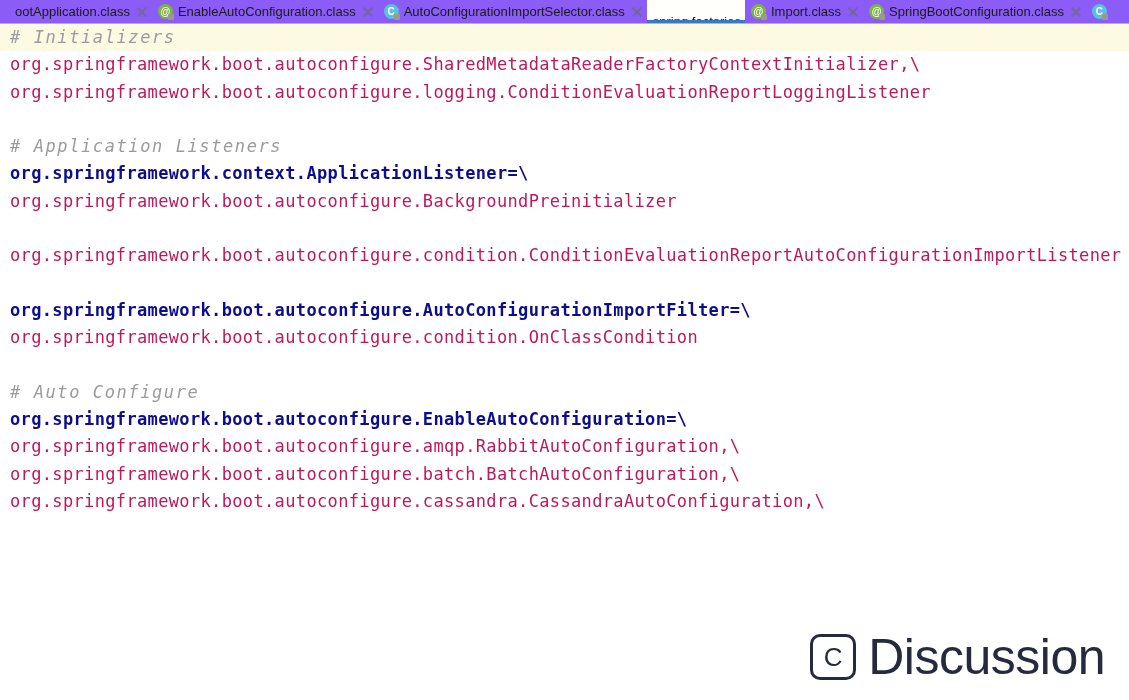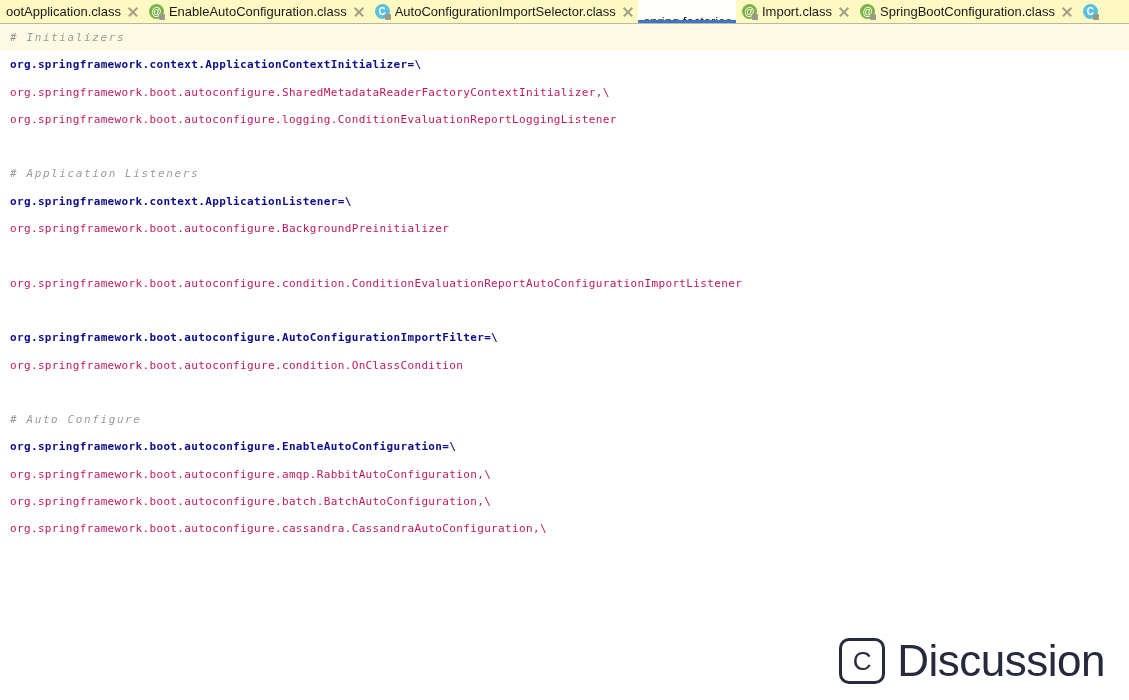--- a/index.html
+++ b/index.html
@@ -14,26 +14,27 @@
     font-family: "Liberation Sans", sans-serif;
     position: relative;
   }
 
   
   #tabbar {
     position: absolute;
     left: 0; top: 0;
     width: 1129px;
     height: 24px;
-    background: #fef9c3;
+    background: #8b5cf6;
     border-bottom: 1px solid #b8b8a8;
     display: flex;
     align-items: stretch;
     overflow: hidden;
     box-sizing: border-box;
+    padding-left: 9px;
   }
   .tab {
     display: flex;
     align-items: center;
     height: 23px;
     padding: 0 4px 0 6px;
     font-size: 13px;
     color: #1a1a1a;
     white-space: nowrap;
     position: relative;
@@ -106,21 +107,21 @@
     left: 0; top: 24px;
     width: 1129px;
     height: 676px;
     background: #ffffff;
     overflow: hidden;
   }
   .code-line {
     height: 27.3px;
     line-height: 27.3px;
     font-family: "DejaVu Sans Mono", monospace;
-    font-size: 11px;
+    font-size: 17px;
     letter-spacing: 0.35px;
     white-space: pre;
     padding-left: 10px;
     box-sizing: border-box;
     position: relative;
   }
   .code-line.blank { color: transparent; }
   .code-line.highlight {
     background: #fcfae2;
   }
@@ -159,21 +160,21 @@
   }
   #watermark .wm-logo {
     width: 40px; height: 40px;
     border: 3px solid #252a3d;
     border-radius: 10px;
     display: flex; align-items: center; justify-content: center;
     font-size: 26px;
     font-family: "Liberation Sans", sans-serif;
   }
   #watermark .wm-text {
-    font-size: 44px;
+    font-size: 50px;
     font-family: "Liberation Sans", sans-serif;
     letter-spacing: -0.5px;
   }
 </style>
 </head>
 <body>
 
 <div id="tabbar">
     <div class="tab">
       <span class="tab-label">ootApplication.class</span>
@@ -215,21 +216,20 @@
     <div class="tab">
       <span class="tab-icon">
         <span class="ic-class">C</span>
       </span>
     </div>
   </div>
 
 <div id="editor">
   <div id="caret" style="top: 3px;"></div>
 <div class="code-line highlight"><span class="tok-comment"># Initializers</span></div>
-    <div class="code-line"><span class="tok-key">org.springframework.context.ApplicationContextInitializer=\</span></div>
     <div class="code-line"><span class="tok-val">org.springframework.boot.autoconfigure.SharedMetadataReaderFactoryContextInitializer,\</span></div>
     <div class="code-line"><span class="tok-val">org.springframework.boot.autoconfigure.logging.ConditionEvaluationReportLoggingListener</span></div>
     <div class="code-line blank">&nbsp;</div>
     <div class="code-line"><span class="tok-comment"># Application Listeners</span></div>
     <div class="code-line"><span class="tok-key">org.springframework.context.ApplicationListener=\</span></div>
     <div class="code-line"><span class="tok-val">org.springframework.boot.autoconfigure.BackgroundPreinitializer</span></div>
     <div class="code-line blank">&nbsp;</div>
     <div class="code-line"><span class="tok-val">org.springframework.boot.autoconfigure.condition.ConditionEvaluationReportAutoConfigurationImportListener</span></div>
     <div class="code-line blank">&nbsp;</div>
     <div class="code-line"><span class="tok-key">org.springframework.boot.autoconfigure.AutoConfigurationImportFilter=\</span></div>

